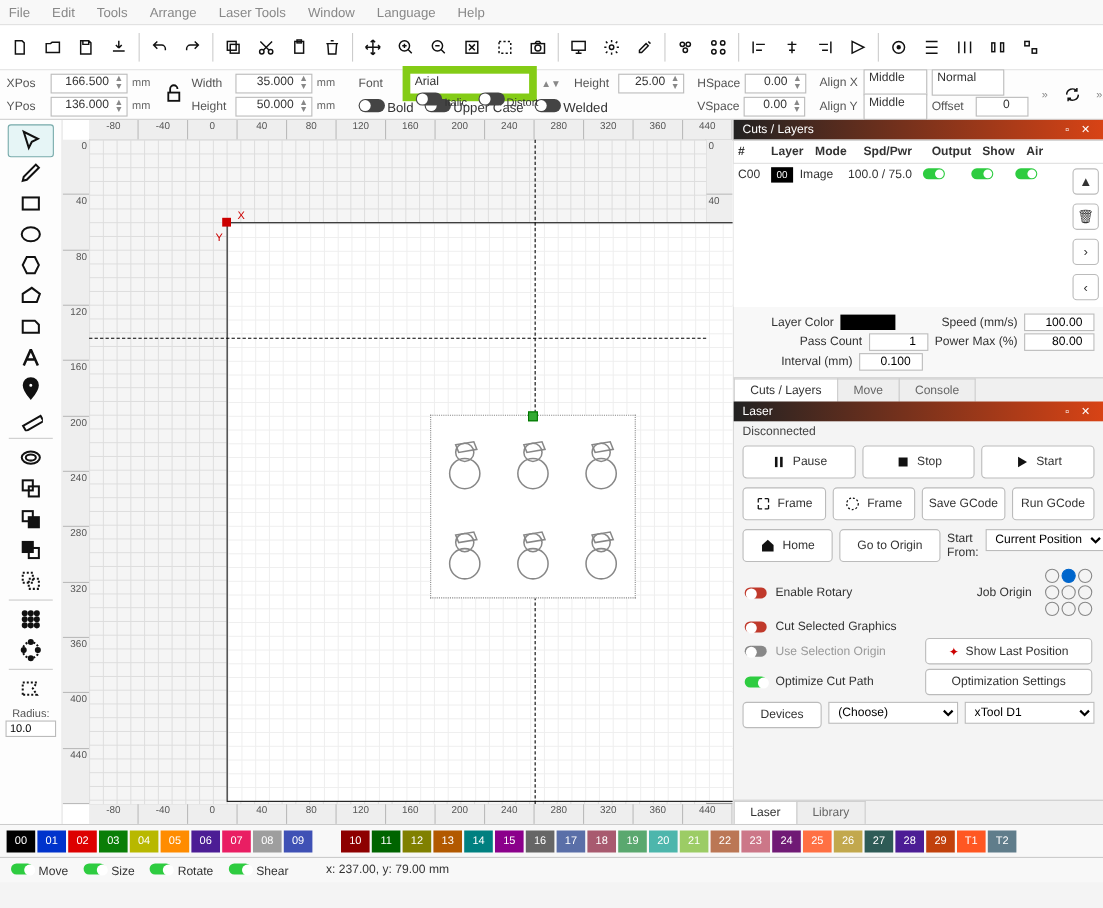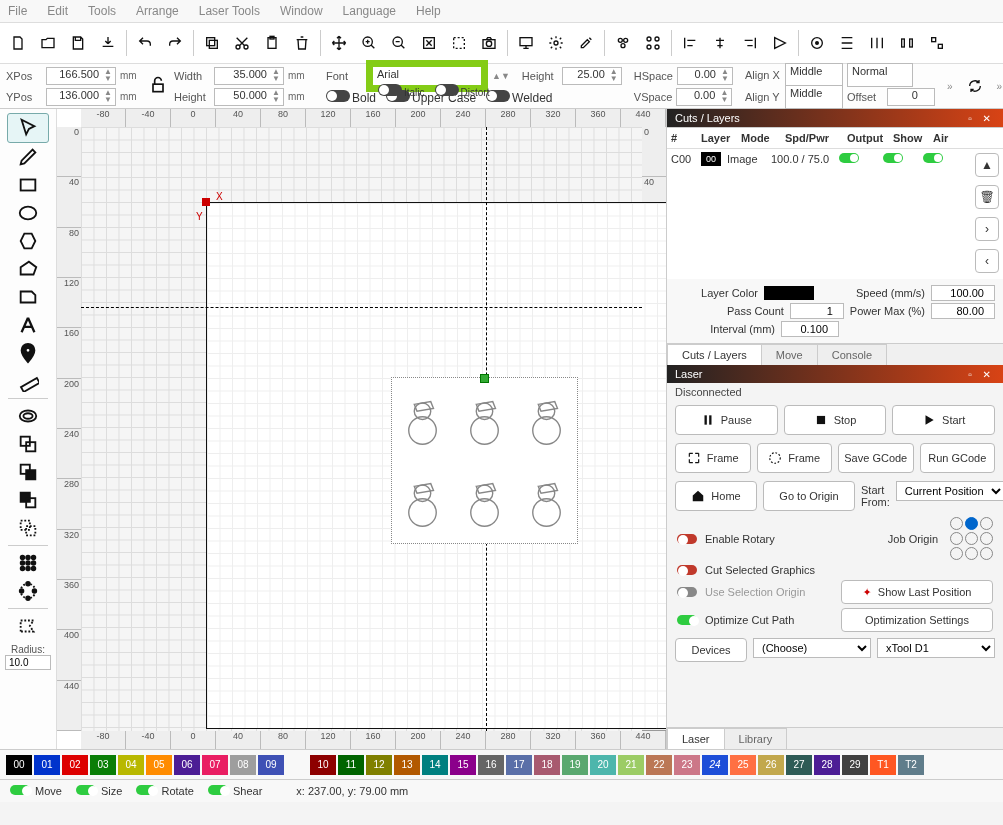--- a/index.html
+++ b/index.html
@@ -766,26 +766,26 @@
     <div class="pal-sw" style="background: rgb(0, 128, 128);">14</div>
     <div class="pal-sw" style="background: rgb(139, 0, 139);">15</div>
     <div class="pal-sw" style="background: rgb(102, 102, 102);">16</div>
     <div class="pal-sw" style="background: rgb(90, 111, 168);">17</div>
     <div class="pal-sw" style="background: rgb(168, 90, 111);">18</div>
     <div class="pal-sw" style="background: rgb(90, 168, 111);">19</div>
     <div class="pal-sw" style="background: rgb(77, 182, 172);">20</div>
     <div class="pal-sw" style="background: rgb(156, 204, 101);">21</div>
     <div class="pal-sw" style="background: rgb(187, 119, 85);">22</div>
     <div class="pal-sw" style="background: rgb(204, 119, 136);">23</div>
-    <div class="pal-sw" style="background: #1d4ed8; font-style: italic;">24</div>
+    <div class="pal-sw" style="background: #701a75;">24</div>
     <div class="pal-sw" style="background: rgb(255, 112, 67);">25</div>
     <div class="pal-sw" style="background: rgb(194, 168, 77);">26</div>
     <div class="pal-sw" style="background: rgb(46, 91, 86);">27</div>
     <div class="pal-sw" style="background: #4c1d95;">28</div>
-    <div class="pal-sw" style="background: #404040;">29</div>
+    <div class="pal-sw" style="background: #c2410c;">29</div>
     <div class="pal-sw" style="background: rgb(255, 87, 34);">T1</div>
     <div class="pal-sw" style="background: rgb(96, 125, 139); text-align: center;">T2</div>
   </div>
 
 <div class="status">
   <span><span class="toggle on"></span> <span>Move</span></span>
   <span><span class="toggle on"></span> <span>Size</span></span>
   <span><span class="toggle on"></span> <span>Rotate</span></span>
   <span><span class="toggle on"></span> <span>Shear</span></span>
   <span style="margin-left:20px">x: 237.00, y: 79.00 mm</span>

